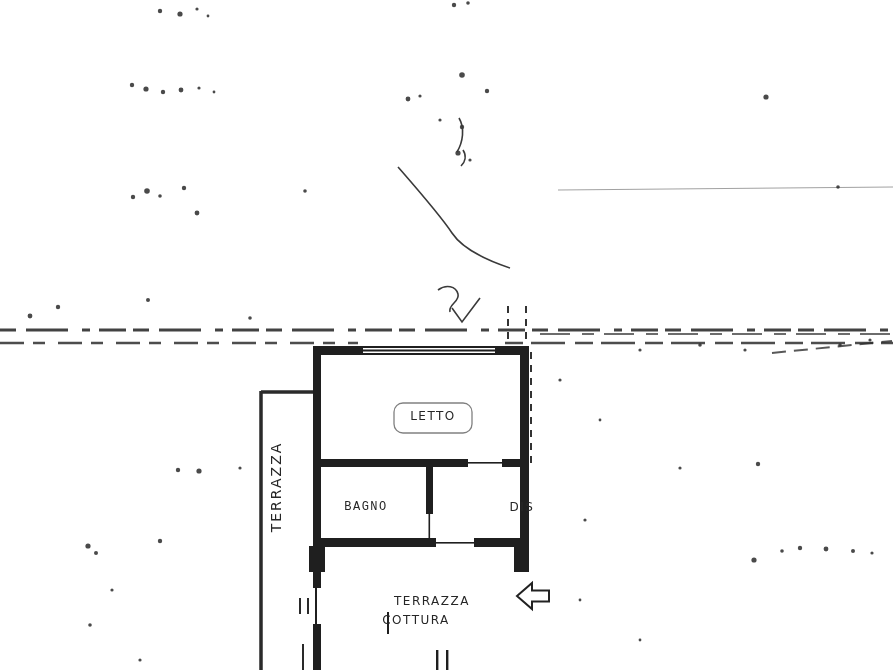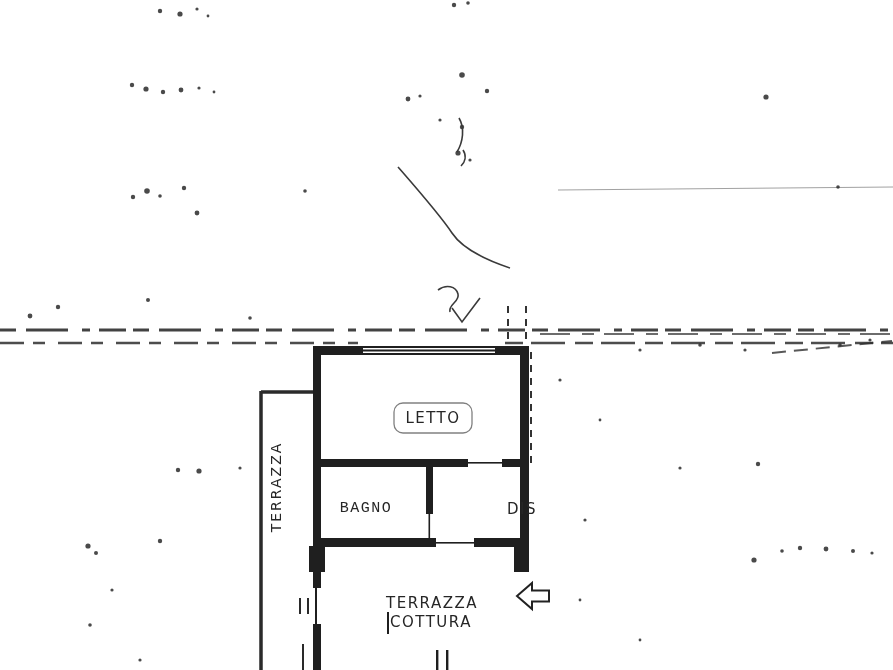--- a/index.html
+++ b/index.html
@@ -18,21 +18,21 @@
   svg.plan {
     position: absolute;
     left: 0;
     top: 0;
     width: 893px;
     height: 670px;
   }
   .room-label {
     position: absolute;
     color: #262626;
-    font-size: 15px;
+    font-size: 12px;
     letter-spacing: 1.5px;
     text-align: center;
     white-space: nowrap;
     user-select: none;
   }
   .room-label.vertical {
     transform: rotate(-90deg);
     transform-origin: 0 0;
     letter-spacing: 2px;
     font-size: 14px;
@@ -181,15 +181,15 @@
   <div class="room-label" style="left:398px; top:409px; width:70px;">LETTO</div>
 
   <div class="room-label" style="left:332px; top:500px; width:68px;font-family:Liberation Mono, monospace;">BAGNO</div>
 
   <div class="room-label" style="left:459px; top:500px; width:38px;margin-left:44px;">DIS</div>
 
   <div class="room-label vertical" style="left:268px; top:548px; width:122px;">TERRAZZA</div>
 
   <div class="room-label" style="left:383px; top:594px; width:98px;">TERRAZZA</div>
 
-  <div class="room-label" style="left:390px; top:613px; width:80px;">COTTURA</div>
+  <div class="room-label" style="left:376px; top:613px; width:80px;">COTTURA</div>
 
 </div>
 
 </body></html>

